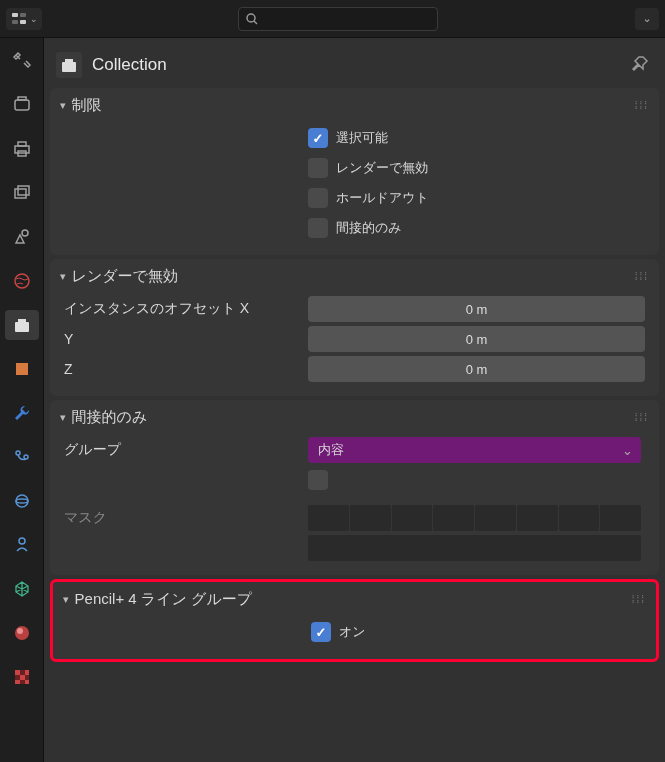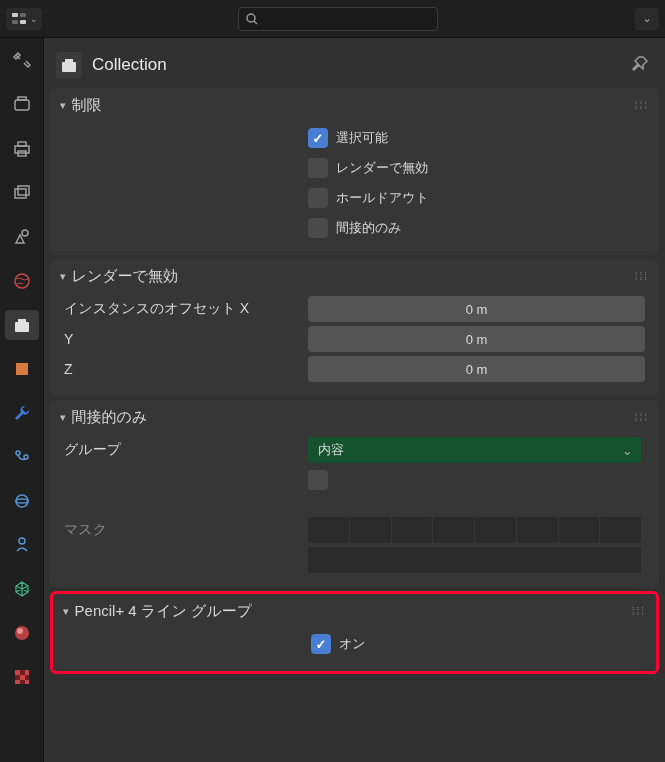--- a/index.html
+++ b/index.html
@@ -167,21 +167,21 @@
   background: #545454;
   border-radius: 4px;
   height: 26px;
   display: flex;
   align-items: center;
   justify-content: center;
   color: #ddd;
 }
 .field-select {
   flex: 1;
-  background: #14532d;
+  background: #701a75;
   border-radius: 4px;
   height: 26px;
   display: flex;
   align-items: center;
   padding: 0 10px;
   margin-right: 4px;
   position: relative;
 }
 .field-select::after {
   content: "⌄";
@@ -403,21 +403,21 @@
         <span class="panel-drag">⁞⁞⁞</span>
       </div>
       <div class="panel-body">
         <div class="field-row">
           <div class="field-label">グループ</div>
           <div class="field-select">内容</div>
         </div>
         <div class="check-row">
           <div class="checkbox"></div>
         </div>
-        <div class="field-row" style="margin-top:20px">
+        <div class="field-row" style="margin-top:8px">
           <div class="field-label" style="color:#888">マスク</div>
           <div class="mask-grid">
             <div class="mask-cell"></div>
             <div class="mask-cell"></div>
             <div class="mask-cell"></div>
             <div class="mask-cell"></div>
             <div class="mask-cell"></div>
             <div class="mask-cell"></div>
             <div class="mask-cell"></div>
             <div class="mask-cell"></div>

